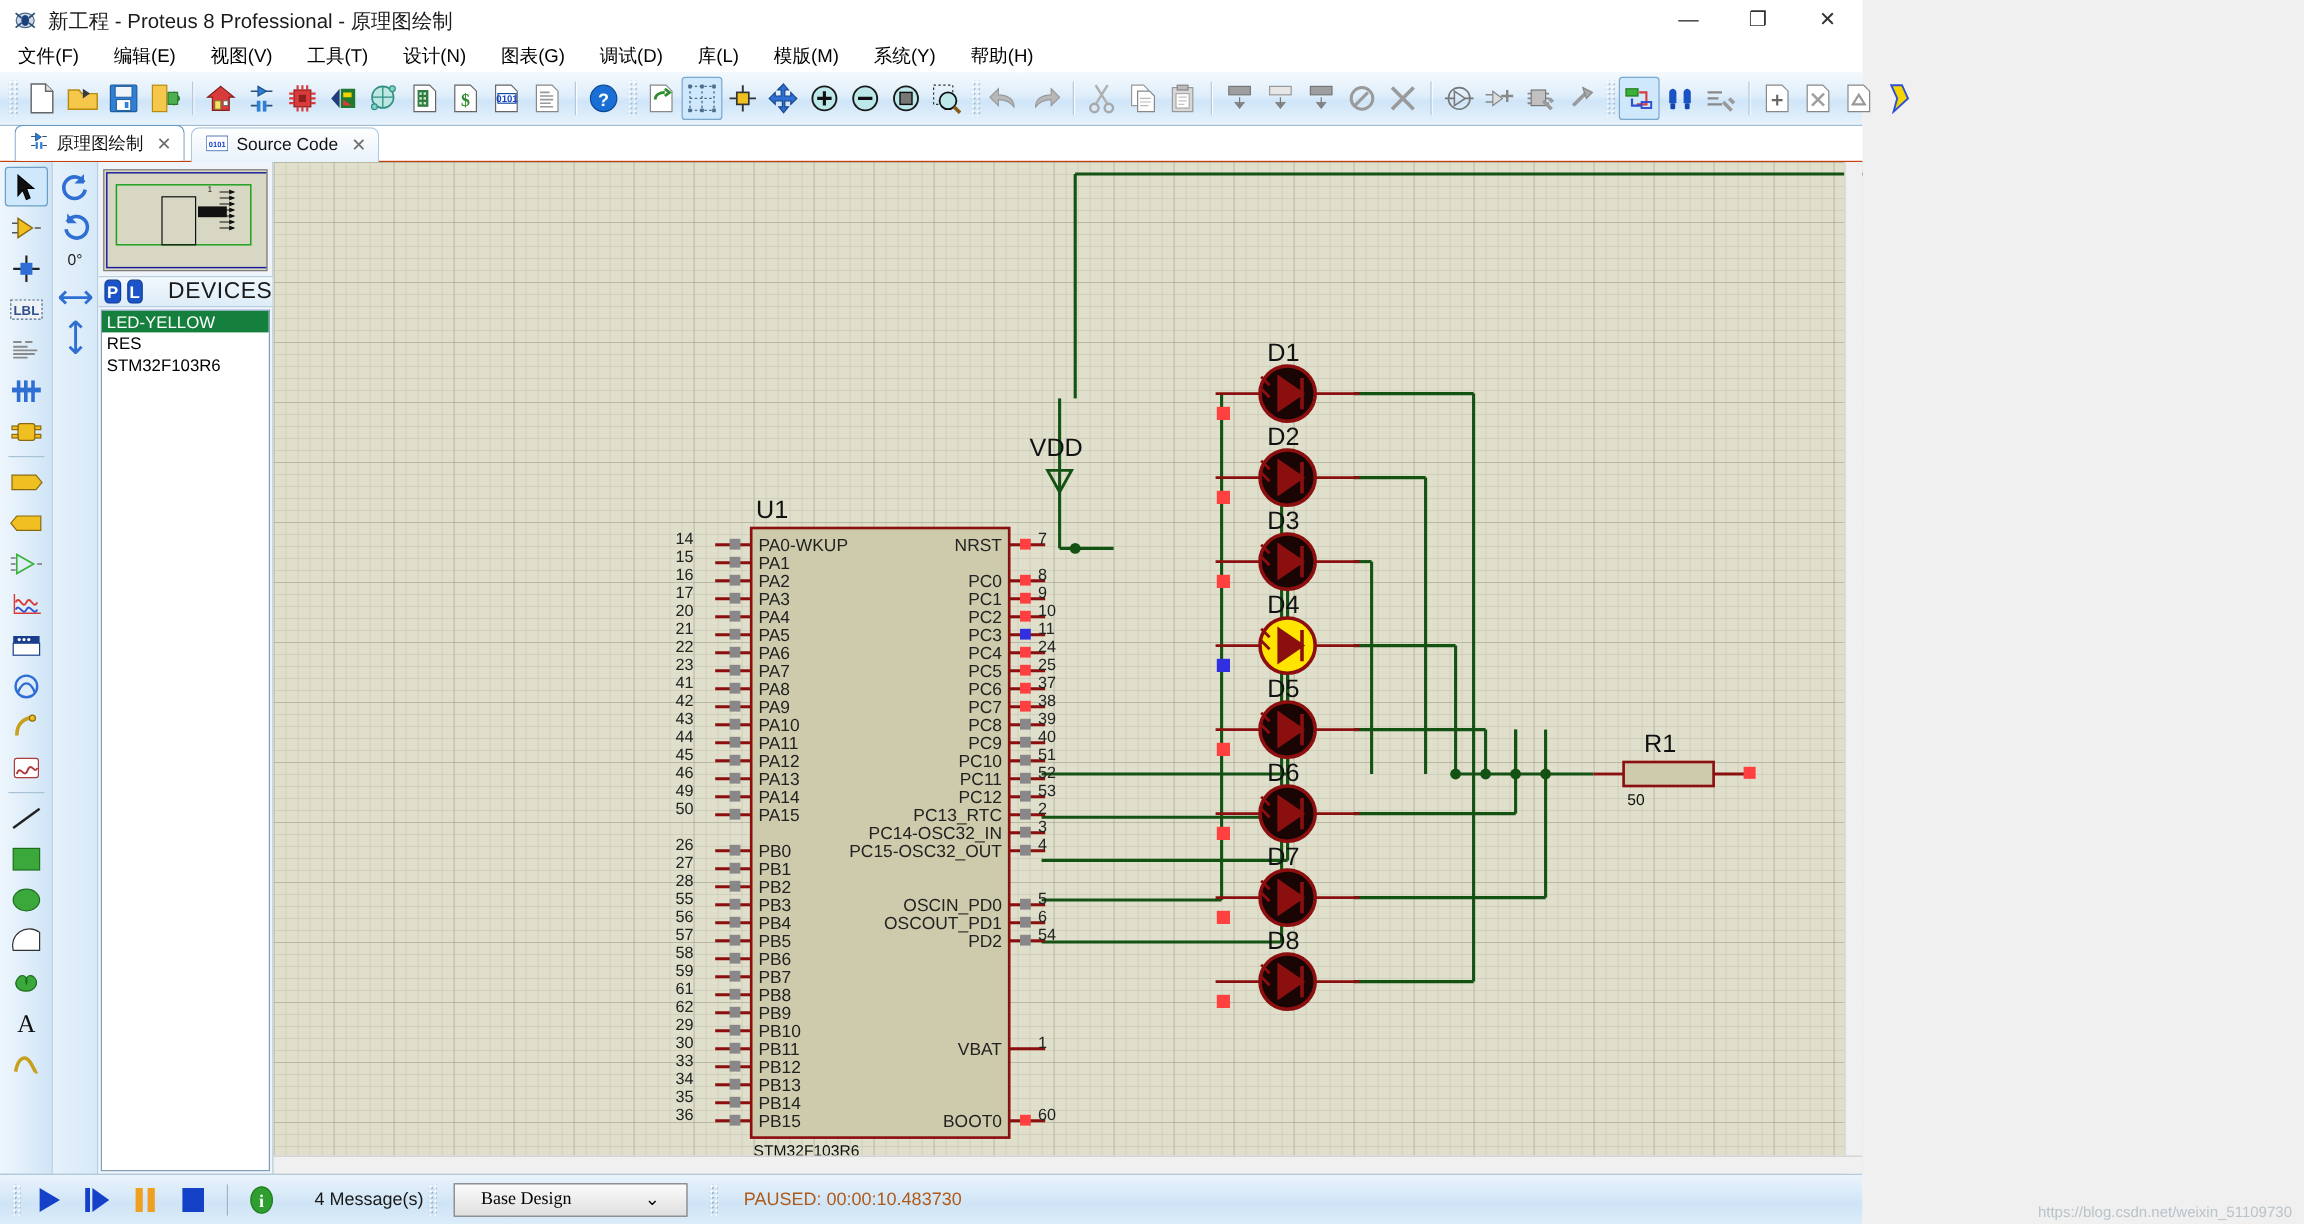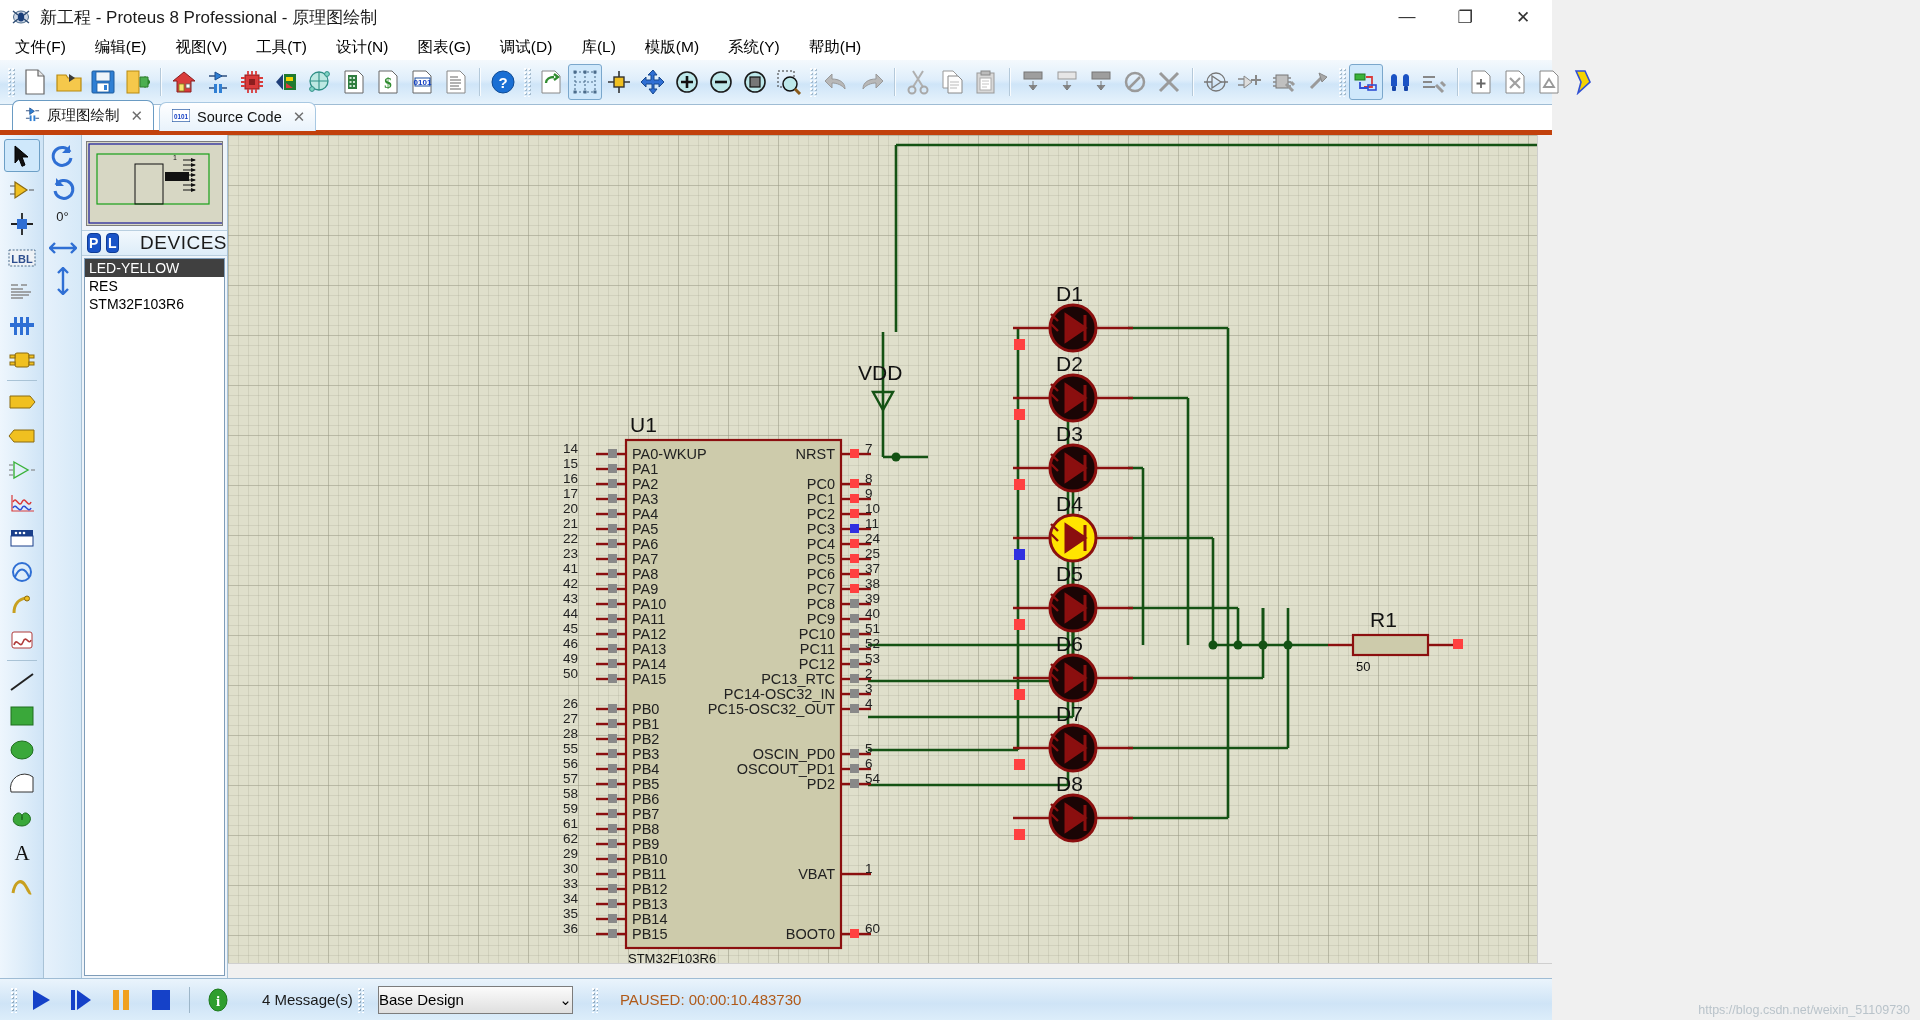--- a/index.html
+++ b/index.html
@@ -53,21 +53,21 @@
     width:34px; height:36px; display:flex; align-items:center; justify-content:center;
     border:1px solid transparent; border-radius:3px; flex:0 0 34px; cursor:default;
   }
   .tbtn.sel{ border-color:#7aa7cc; background:#cfe8fb; }
   .tbtn svg{ display:block; }
 
   
   .tabstrip{
     height:30px; flex:0 0 30px; display:flex; align-items:flex-end;
     background:#ffffff; padding-left:12px;
-    border-bottom:5px solid #c2410c;
+    border-bottom:1px solid #c2410c;
   }
   .tab{
     height:29px; display:flex; align-items:center; gap:7px; padding:0 10px 0 12px;
     border:1px solid #a8c8e2; border-bottom:none;
     border-radius:7px 7px 0 0; margin-right:5px; font-size:14.5px;
     background:linear-gradient(#ffffff,#e8f2fb); color:#111; cursor:default;
     position:relative; top:1px;
   }
   .tab.active{ background:#ffffff; border-color:#6a9bc3; top:0; height:30px;}
   .tab .tclose{ font-size:15px; color:#6e6e6e; font-weight:bold; margin-left:4px;}
@@ -116,21 +116,21 @@
     border-bottom:1px solid #b9cfe0; padding-left:5px;
   }
   .pl-btn{
     width:20px;height:20px;border-radius:4px;background:#1a54c8;color:#fff;
     font-size:14px;font-weight:bold;display:flex;align-items:center;justify-content:center;
     border:1px solid #0f3c96; cursor:default;
   }
   .devhdr-title{ font-size:19px; color:#1a1a1a; margin-left:16px; letter-spacing:.5px;}
   .devlist{ flex:1 1 auto; background:#ffffff; border:1px solid #7f9db9; margin:2px; overflow:hidden;}
   .devrow{ font-size:14px; padding:1px 4px; color:#000; white-space:nowrap; cursor:default;}
-  .devrow.sel{ background:#404040; color:#fff; }
+  .devrow.sel{ background:#15803d; color:#fff; }
 
   
   .canvaswrap{ flex:1 1 auto; position:relative; min-width:0; background:#dcdcc8; overflow:hidden; }
   .canvas{
     position:absolute; inset:0;
     background-color:#dfdfcb;
     background-image:
       linear-gradient(to right, rgba(150,150,130,.40) 1px, transparent 1px),
       linear-gradient(to bottom, rgba(150,150,130,.40) 1px, transparent 1px),
       linear-gradient(to right, rgba(150,150,130,.20) 1px, transparent 1px),
@@ -158,22 +158,22 @@
     background-image:radial-gradient(#ffffff 38%,transparent 40%),radial-gradient(#94abbe 38%,transparent 40%);
     background-size:4px 4px,4px 4px; background-position:0 0,1px 1px;
   }
   .sbtn{ width:40px;height:34px;display:flex;align-items:center;justify-content:center;
          border:1px solid transparent;border-radius:3px;cursor:default;}
   .sb-sep{ width:1px;height:26px;background:#9db6c9;margin:0 8px;flex:0 0 1px;}
   .msgcount{ font-size:15px; color:#1a1a1a; margin-left:24px; white-space:nowrap;}
   .designsel{
     width:195px; height:28px; margin-left:10px;
     background:linear-gradient(#fbfbfb,#dfdfdf); border:1px solid #7c7c7c;
-    display:flex; align-items:center; padding:0 0; font-size:15px; color:#000;
-    justify-content:space-between; cursor:default;
+    display:flex; align-items:center; padding:0 22px; font-size:15px; color:#000;
+    justify-content:space-between; cursor:default;font-family:Liberation Serif, serif;
   }
   .pausedtxt{ font-size:15px; color:#b05a19; white-space:nowrap; }
   .watermark{
     position:absolute; right:10px; bottom:3px; font-size:12.5px;
     color:#b9c3ca; white-space:nowrap; pointer-events:none;
   }
 </style>
 </head>
 <body>
 

